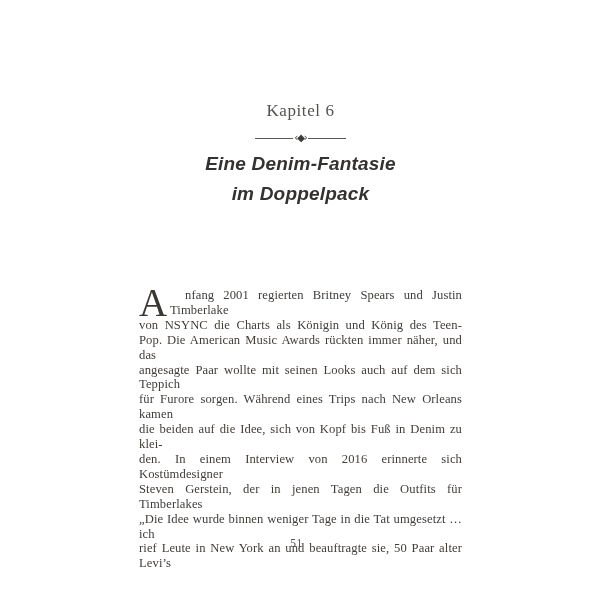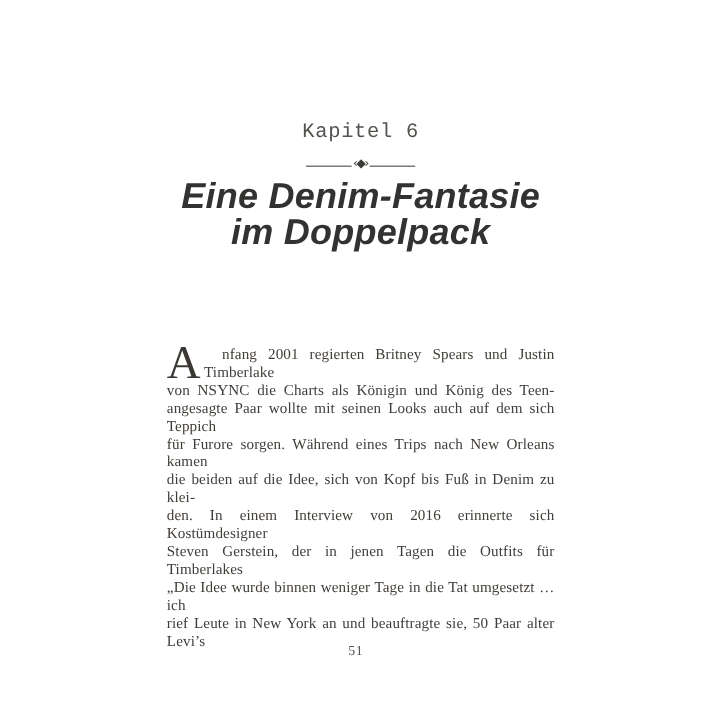--- a/index.html
+++ b/index.html
@@ -11,21 +11,21 @@
   }
   .page{
     position:relative;
     width:600px;height:600px;
     background:#ffffff;
   }
   .chapter-label{
     position:absolute;
     top:101px;left:139px;width:323px;
     text-align:center;
-    font-family:Liberation Mono, monospace;
+    font-family:Liberation Serif, serif;
     font-weight:400;
     font-size:17px;
     letter-spacing:0.6px;
     color:#55534f;
   }
   .divider{
     position:absolute;
     top:133px;left:139px;width:323px;
     display:flex;
     align-items:center;
@@ -44,21 +44,21 @@
     line-height:10px;
     transform:translateY(-0.5px);
   }
   .title{
     position:absolute;
     top:149px;left:109px;width:383px;
     text-align:center;
     font-family:"Liberation Sans", sans-serif;
     font-weight:700;
     font-style:italic;
-    font-size:30px;
+    font-size:19px;
     line-height:30px;
     color:#333230;
     letter-spacing:0.2px;
   }
   .body-text{
     position:absolute;
     top:288px;left:139px;width:323px;
     font-size:12.6px;
     line-height:14.9px;
     color:#403c38;
@@ -107,20 +107,21 @@
     <div>Eine Denim-Fantasie</div>
     <div>im Doppelpack</div>
   </div>
 
   <div class="body-text">
 
     <div>
       <span class="dropcap">A</span>
       <div class="line first-line">nfang 2001 regierten Britney Spears und Justin Timberlake</div>
       <div class="line">von NSYNC die Charts als Königin und König des Teen-</div>
+      <div class="line">Pop. Die American Music Awards rückten immer näher, und das</div>
       <div class="line">angesagte Paar wollte mit seinen Looks auch auf dem sich Teppich</div>
       <div class="line">für Furore sorgen. Während eines Trips nach New Orleans kamen</div>
       <div class="line">die beiden auf die Idee, sich von Kopf bis Fuß in Denim zu klei-</div>
       <div class="line">den. In einem Interview von 2016 erinnerte sich Kostümdesigner</div>
       <div class="line">Steven Gerstein, der in jenen Tagen die Outfits für Timberlakes</div>
       <div class="line">„Die Idee wurde binnen weniger Tage in die Tat umgesetzt … ich</div>
       <div class="line">rief Leute in New York an und beauftragte sie, 50 Paar alter Levi’s</div>
 
     </div>
 

